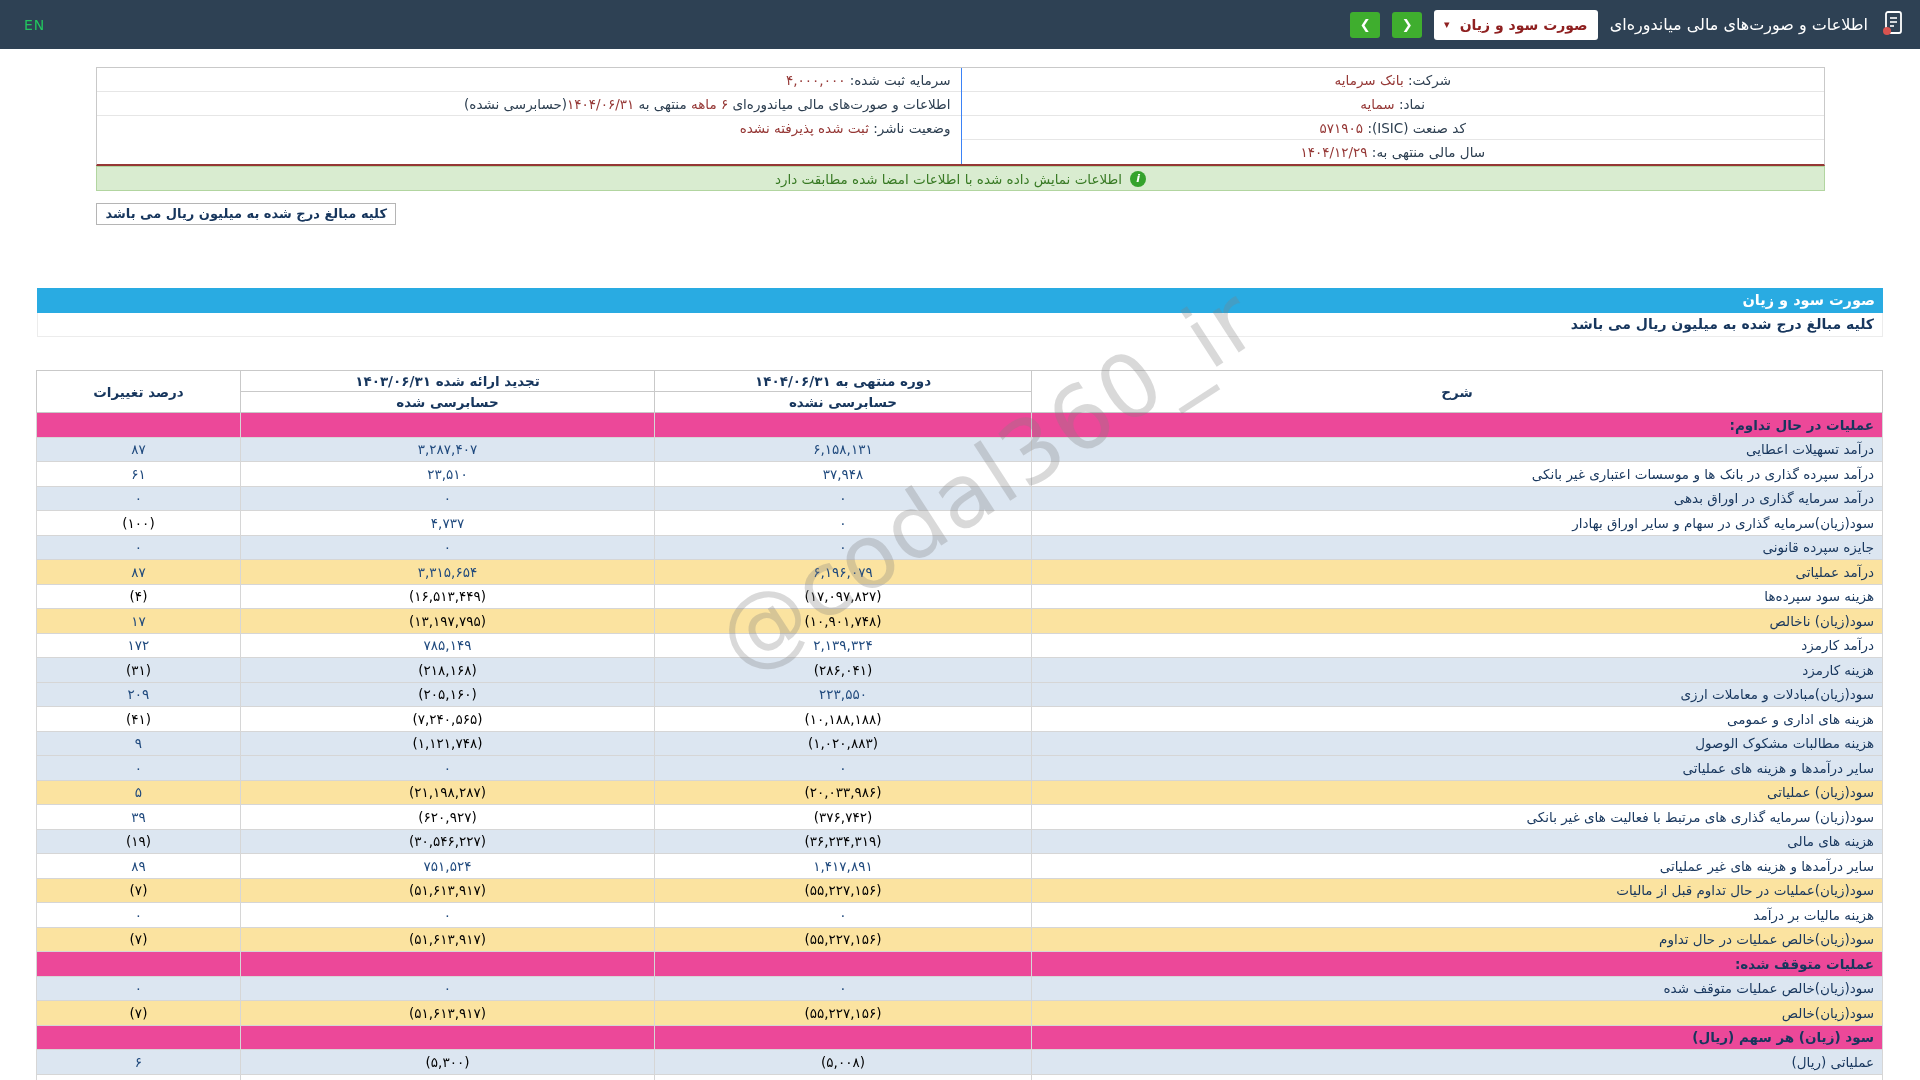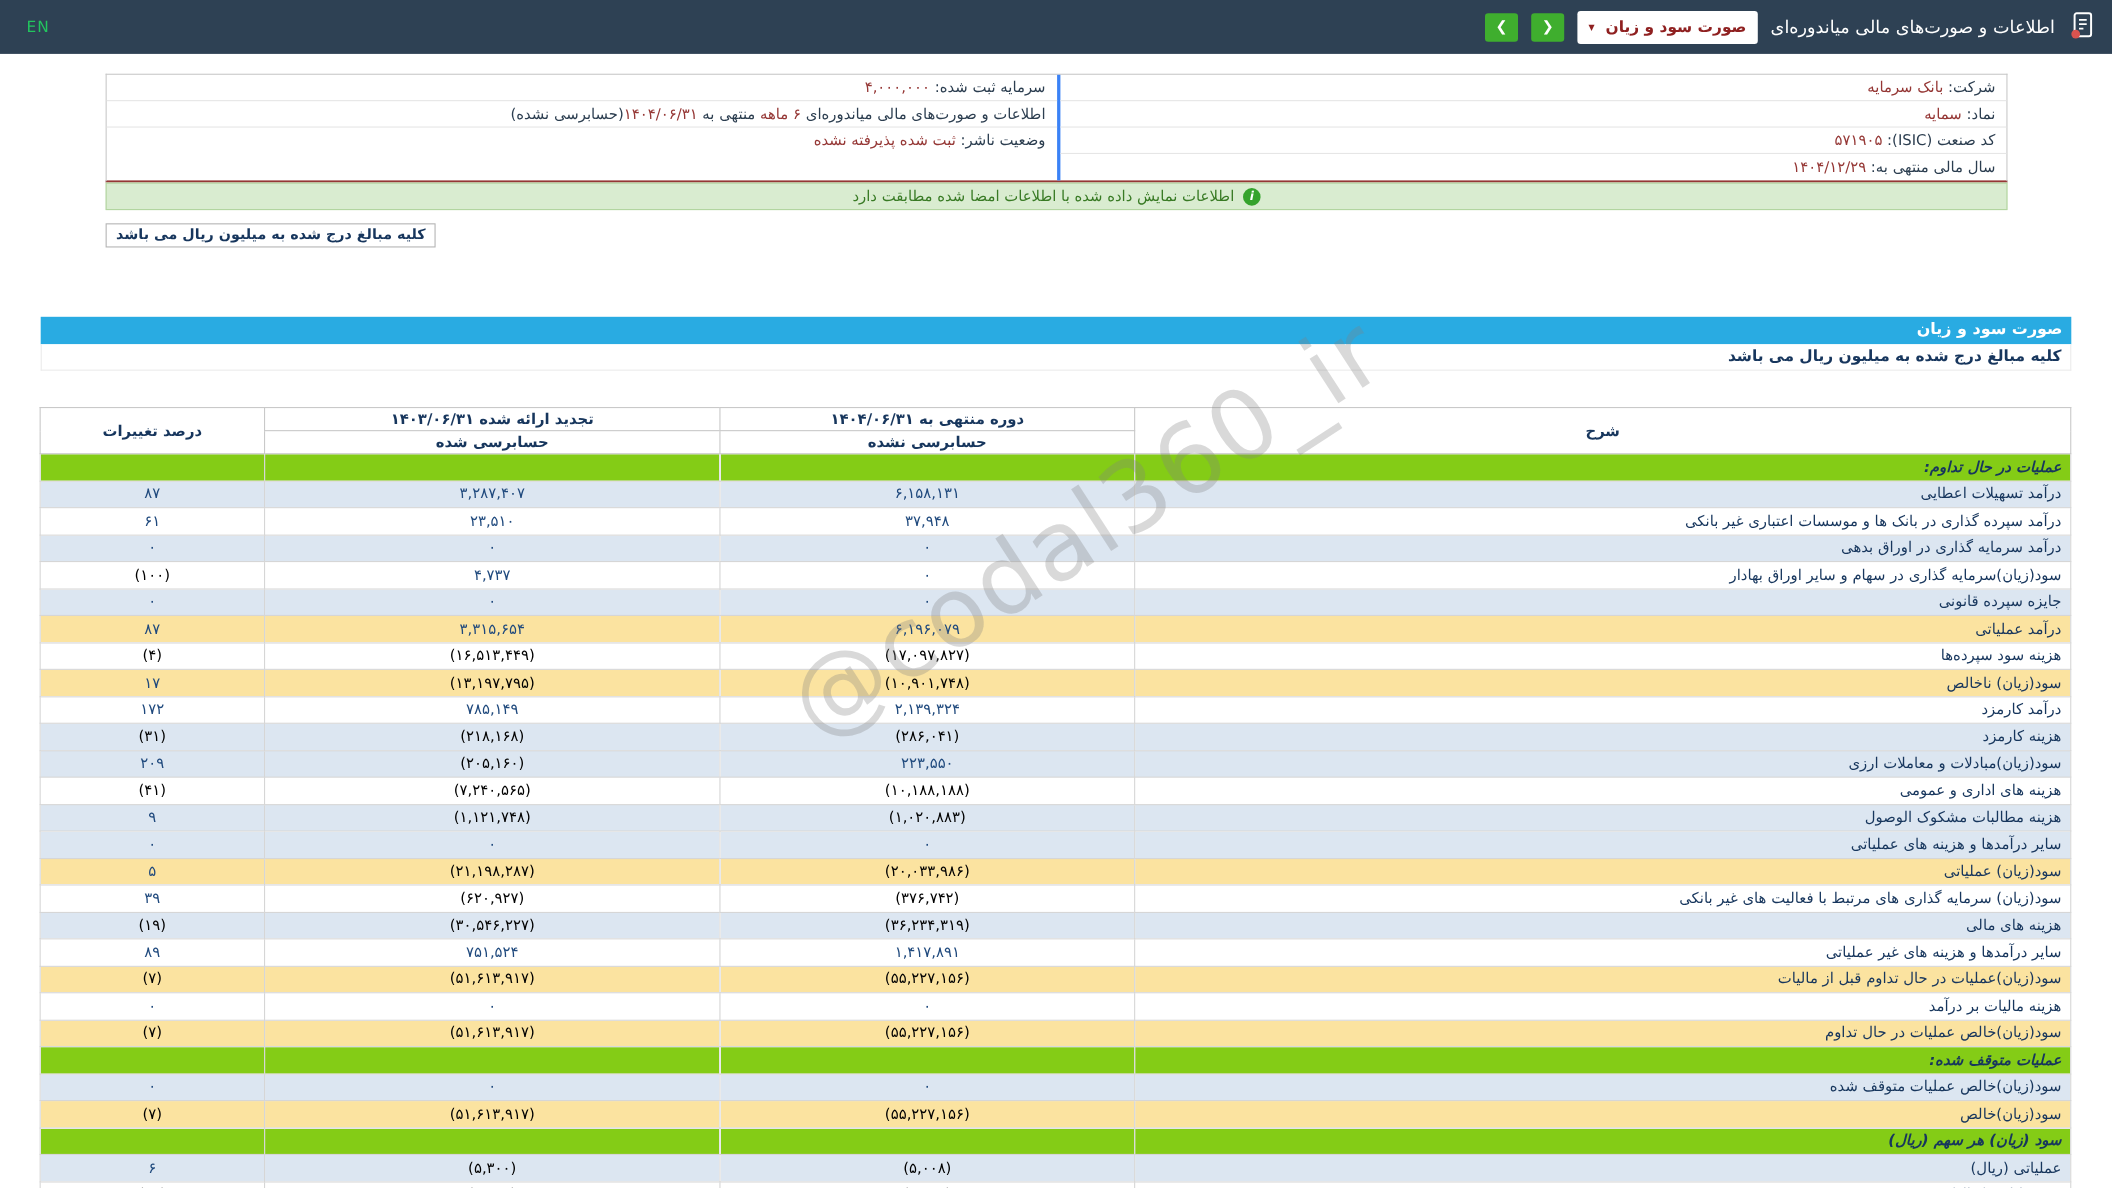--- a/index.html
+++ b/index.html
@@ -18,21 +18,21 @@
   .nav-btn { width:30px; height:26px; background:#3fae2e; border:none; border-radius:3px;
              color:#fff; font-size:13px; font-weight:bold; cursor:pointer;
              display:flex; align-items:center; justify-content:center; font-family:inherit; }
   .lang-en { color:#22c55e; font-size:14px; cursor:pointer; letter-spacing:1px; }
 
   
   .info-wrap { margin:18px 95px 0 96px; }
   .info-grid { display:grid; grid-template-columns:1fr 1fr; border:1px solid #c9c9c9;
                border-bottom:2px solid #953735; background:#fff; }
   .info-col { display:flex; flex-direction:column; }
-  .col-right { border-left:3px solid #3b82f6; }
+  .col-right { border-left:1px solid #3b82f6;text-align:center; }
   .info-row { height:24px; line-height:24px; padding:0 10px; font-size:13.5px;
               border-bottom:1px solid #e6e6e6; white-space:nowrap; overflow:hidden; }
   .info-row:last-child { border-bottom:none; }
   .ilbl { color:#2c3e50; }
   .ival { color:#953735; }
   .notice { height:25px; background:#d9ecd0; border:1px solid #b2d5a0; display:flex;
             align-items:center; justify-content:center; gap:8px; font-size:13.5px; color:#387a24; }
   .info-icon { width:16px; height:16px; border-radius:50%; background:#35a32d; color:#fff;
                font-size:11px; font-weight:bold; font-style:italic;
                display:inline-flex; align-items:center; justify-content:center; }
@@ -53,21 +53,21 @@
                    font-weight:bold; height:21px; text-align:center; padding:0 4px; }
   .stmt-table td { border:1px solid #d6d6d6; height:24.5px; font-size:13.5px; padding:0 8px;
                    white-space:nowrap; overflow:hidden; }
   td.desc { text-align:right; color:#17365d; }
   td.val  { text-align:center; color:#1f497d; }
   td.neg  { color:#000000; }
   tr.bg-blue   { background:#dce6f1; }
   tr.bg-white  { background:#ffffff; }
   tr.bg-yellow { background:#fbe3a0; }
   tr.bg-yellow td.desc { font-weight:normal; }
-  tr.sec { background:#84cc16;font-style:italic; }
+  tr.sec { background:#ec4899; }
   tr.sec td.desc { font-weight:bold; }
   .c-desc { width:851px; } .c-p1 { width:377px; } .c-p2 { width:414px; } .c-chg { width:204px; }
 
   .watermark { position:absolute; top:140px; left:600px; width:700px; text-align:center;
                direction:ltr; transform:rotate(-33deg); font-size:88px; letter-spacing:2px;
                color:rgba(130,130,130,0.30); pointer-events:none; white-space:nowrap; }
 </style>
 </head>
 <body>
 

